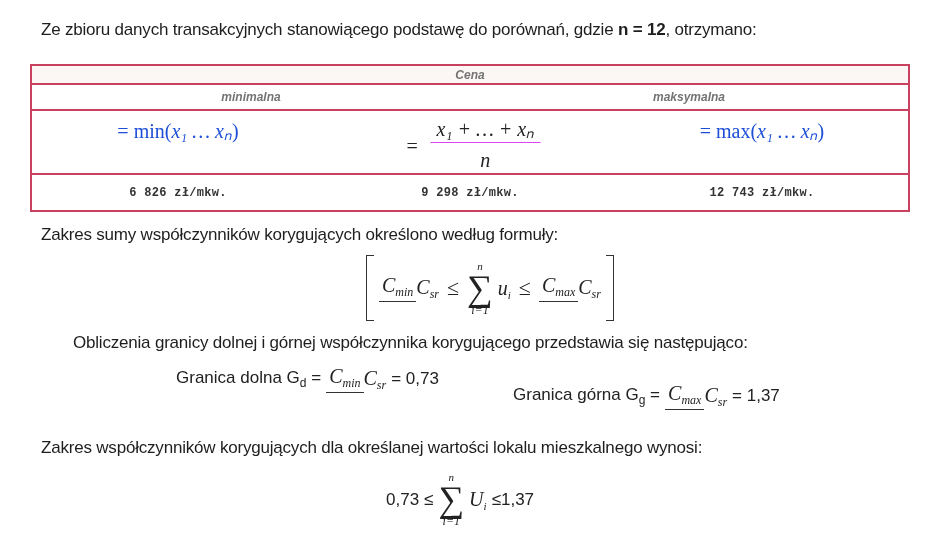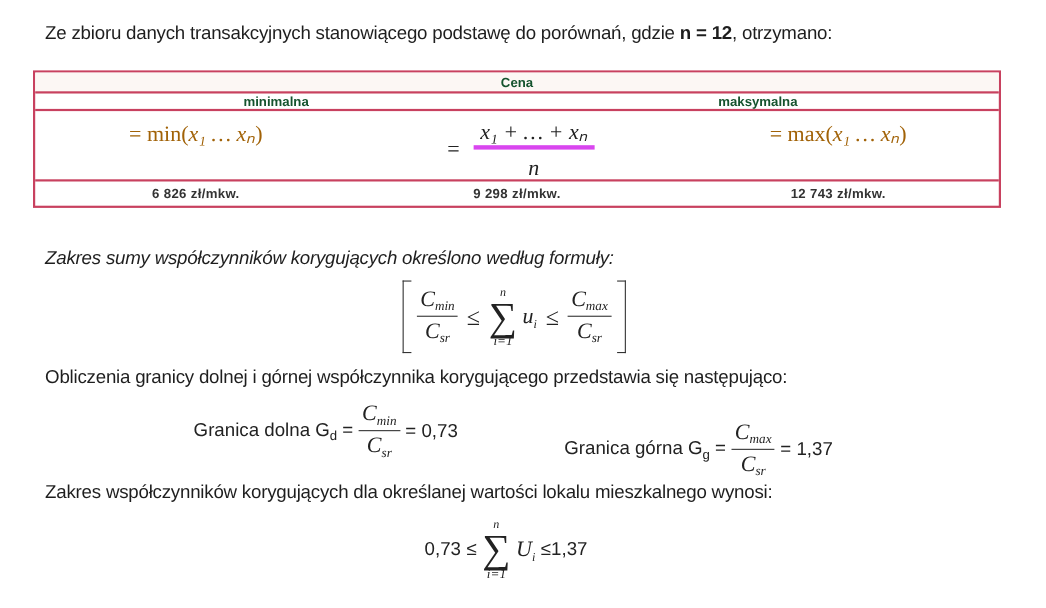--- a/index.html
+++ b/index.html
@@ -7,36 +7,36 @@
          font-family:"Liberation Sans", "DejaVu Sans", sans-serif; color:#1e1e1e; }
   .para { position:absolute; left:41px; font-size:17px; letter-spacing:-0.2px; white-space:nowrap; }
   .para b { font-weight:bold;margin-top:22px; }
   .it { font-style:italic; }
 
   
   .tbl { position:absolute; left:30px; top:64px; width:880px; border:2px solid #c8415f; box-sizing:border-box; }
   .row { display:flex; border-bottom:2px solid #c8415f; box-sizing:border-box; }
   .row:last-child { border-bottom:none; }
   .row.cena { height:19px; background:#fcf7f4; justify-content:center; align-items:center; }
-  .row.hdr { height:16px; align-items:center; }
+  .row.hdr { height:26px; align-items:center; }
   .row.formula { height:64px; }
-  .row.vals { height:22px; align-items:center; }
+  .row.vals { height:35px; align-items:center;font-family:Liberation Mono, monospace; }
   .cell { flex:1; text-align:center; box-sizing:border-box; }
-  .hdrtxt { font-size:12px; font-weight:bold; color:#14532d; }
+  .hdrtxt { font-size:12px; font-style:italic; font-weight:bold; color:#737373; }
   .valtxt { font-size:12px; font-weight:bold; color:#333; letter-spacing:0.3px; }
   .formula .cell { position:relative; }
-  .fx { font-family:"Liberation Serif", serif; font-size:20px; color:#a16207; position:absolute; top:6px; width:100%; text-align:center; }
+  .fx { font-family:"Liberation Serif", serif; font-size:20px; color:#1d4ed8; position:absolute; top:6px; width:100%; text-align:center; }
   .frac-mean { position:absolute; left:50%; top:4px; transform:translateX(-36%); font-family:"Liberation Serif", serif; font-size:20px; color:#222; }
   .frac-mean .eq { position:absolute; left:-24px; top:20px; }
-  .frac-mean .num { display:block; padding:0 6px; border-bottom:4px solid #d946ef; white-space:nowrap; }
+  .frac-mean .num { display:block; padding:0 6px; border-bottom:1px solid #d946ef; white-space:nowrap; }
   .frac-mean .den { display:block; text-align:center; padding-top:6px; font-style:italic; }
 
   
   .math { position:absolute; font-family:"Liberation Serif", serif; color:#222; }
-  .frac { display:inline-flex; flex-direction:column; align-items:center; vertical-align:middle; }
+  .frac { display:inline-flex; flex-direction:row; align-items:center; vertical-align:middle; }
   .frac .n { border-bottom:1px solid #333; padding:0 3px 1px; font-style:italic; }
   .frac .d { padding-top:2px; font-style:italic; }
   .frac sub { font-size:12px; font-style:italic; vertical-align:-4px; }
   .sigma { display:inline-flex; flex-direction:column; align-items:center; vertical-align:middle; line-height:1; }
   .sigma .top { font-size:11px; font-style:italic; }
   .sigma .sym { font-size:36px; line-height:32px; }
   .sigma .bot { font-size:12px; font-style:italic; }
   .op { font-size:22px; vertical-align:middle; padding:0 3px; }
   .bracket { display:inline-block; vertical-align:middle; width:8px; height:66px; border:1.5px solid #333; box-sizing:border-box; }
   .bracket.l { border-right:none; }
@@ -77,21 +77,21 @@
       </div>
     </div>
   </div>
   <div class="row vals">
     <div class="cell valtxt">6 826  zł/mkw.</div>
     <div class="cell valtxt">9 298  zł/mkw.</div>
     <div class="cell valtxt">12 743  zł/mkw.</div>
   </div>
 </div>
 
-<div class="para" style="top:225px;font-style:italic;">Zakres sumy współczynników korygujących określono według formuły:</div>
+<div class="para" style="top:225px;">Zakres sumy współczynników korygujących określono według formuły:</div>
 
 <div class="math" style="left:366px; top:255px; font-size:20px;">
   <span class="bracket l"></span>
   <span class="frac">
     <span class="n"><span>C</span><sub>min</sub></span>
     <span class="d"><span>C</span><sub>sr</sub></span>
   </span>
   <span class="op">≤</span>
   <span class="sigma">
     <span class="top">n</span>
@@ -100,21 +100,21 @@
   </span>
   <i style="vertical-align:middle;">u</i><sub style="font-size:11px; vertical-align:-6px;" class="it">i</sub>
   <span class="op">≤</span>
   <span class="frac">
     <span class="n"><span>C</span><sub>max</sub></span>
     <span class="d"><span>C</span><sub>sr</sub></span>
   </span>
   <span class="bracket r"></span>
 </div>
 
-<div class="para" style="top:333px;">Obliczenia granicy dolnej i górnej współczynnika korygującego przedstawia się następująco:</div>
+<div class="para" style="top:333px;margin-left:32px;">Obliczenia granicy dolnej i górnej współczynnika korygującego przedstawia się następująco:</div>
 
 <div class="math" style="left:176px; top:365px; font-size:20px;">
   <span class="sans"><span>Granica dolna G</span><sub style="font-size:12px;">d</sub> <span>=</span></span>
   <span class="frac">
     <span class="n"><span>C</span><sub>min</sub></span>
     <span class="d"><span>C</span><sub>sr</sub></span>
   </span>
   <span class="sans">= 0,73</span>
 </div>
 

